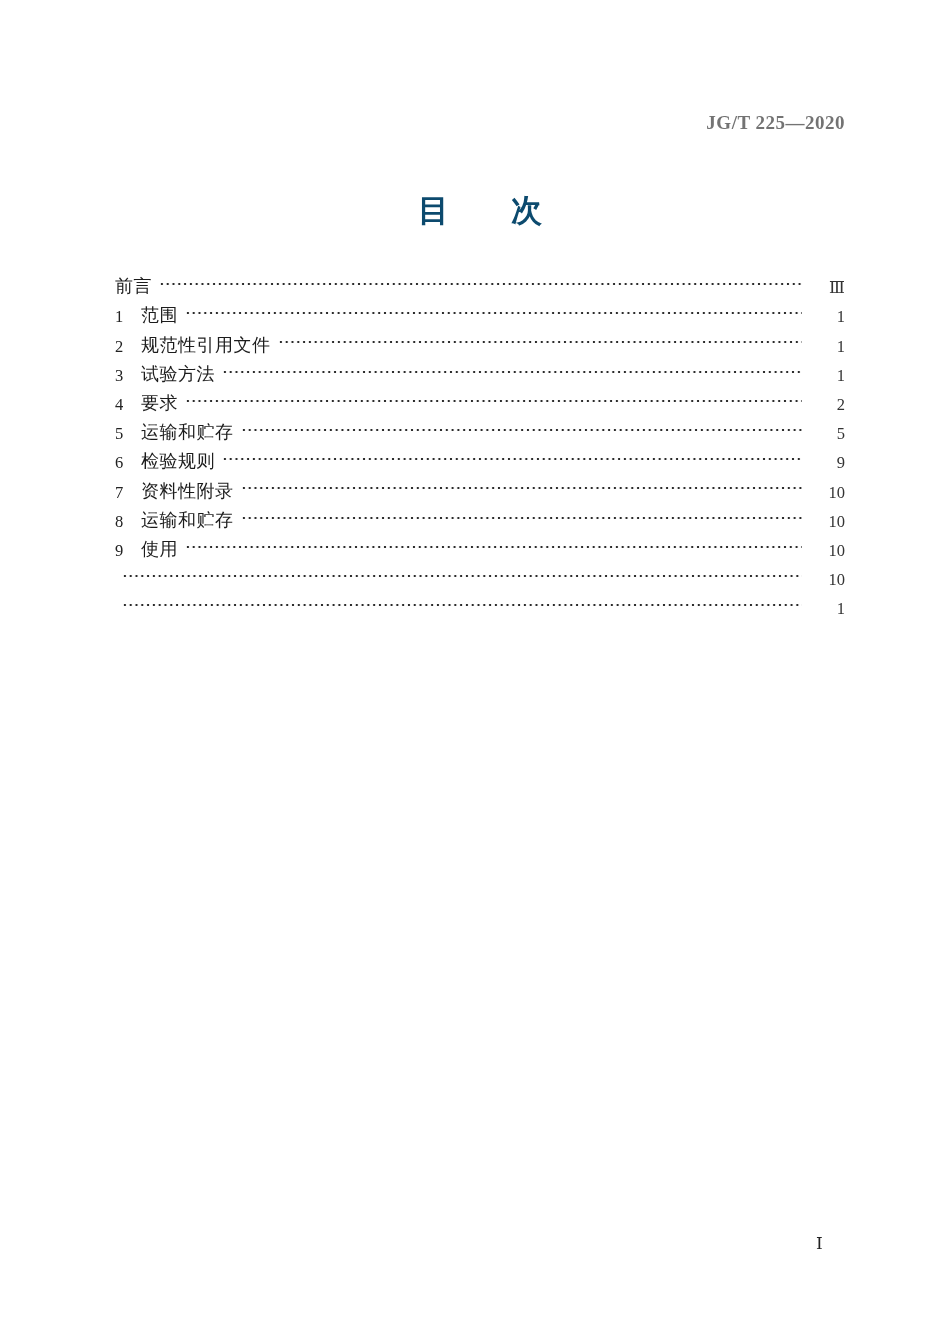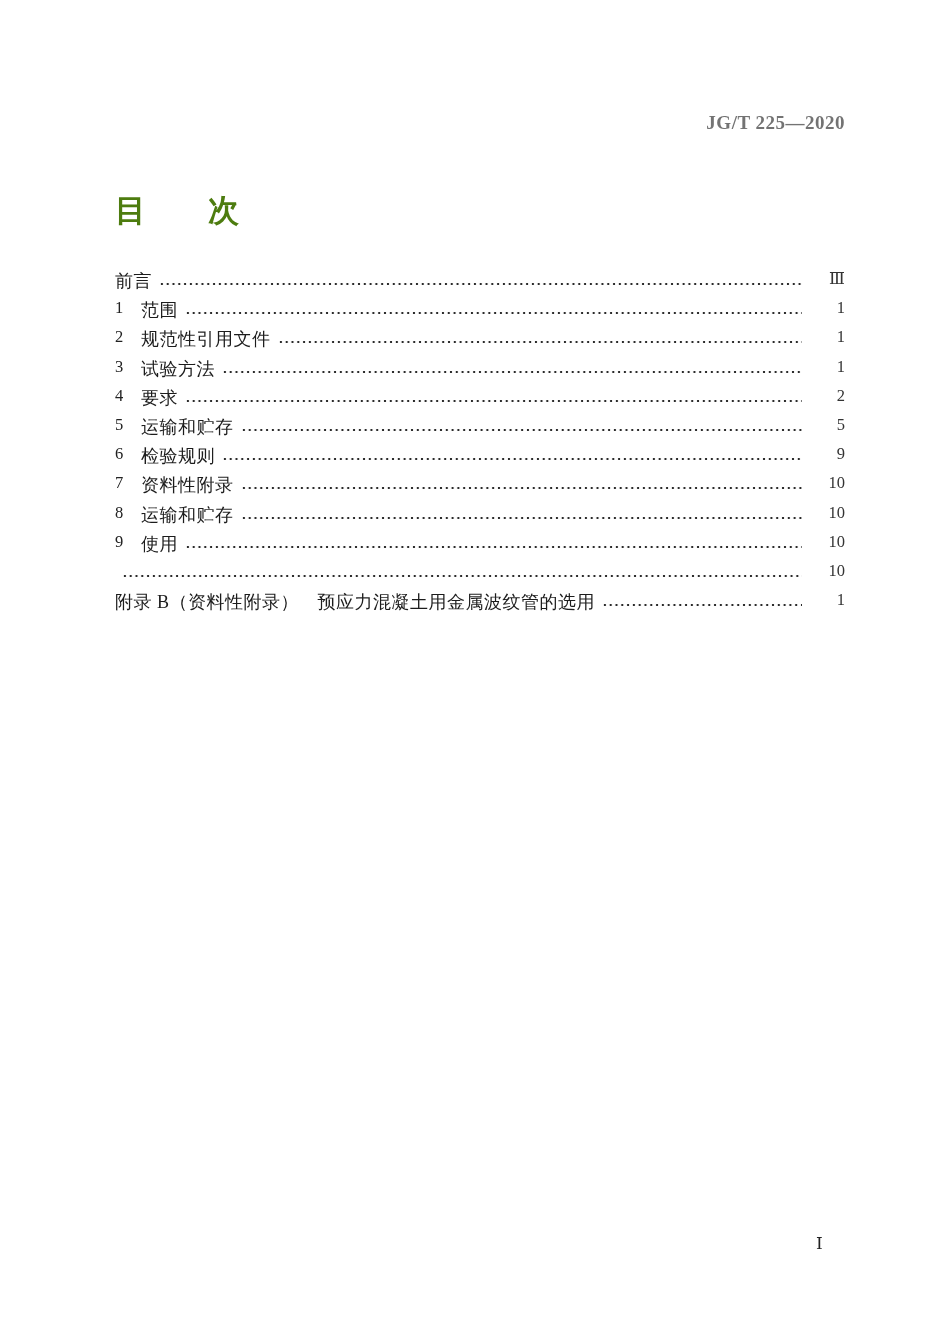--- a/index.html
+++ b/index.html
@@ -24,34 +24,35 @@
     font-size: 19px;
     font-weight: bold;
     letter-spacing: 0.5px;
     color: #737373;
   }
   .page-title {
     position: absolute;
     top: 190px;
     left: 115px;
     right: 105px;
+    text-align: center;
     font-size: 31px;
     font-weight: bold;
-    color: #4d7c0f;
+    color: #0c4a6e;
   }
   .toc {
     position: absolute;
     top: 269px;
     left: 115px;
     right: 105px;
   }
   .toc-row {
     height: 29.2px;
     display: flex;
-    align-items: flex-start;
+    align-items: flex-end;
     font-size: 18px;
     color: #1c1c1c;
   }
   .toc-row .num {
     flex: none;
     width: 26px;
     font-size: 16.5px;
     color: #222222;
   }
   .toc-row .num:empty { display: none; }
@@ -153,19 +154,18 @@
     <span class="leader"></span>
     <span class="pg">10</span>
   </div>
   <div class="toc-row">
 
     <span class="leader"></span>
     <span class="pg">10</span>
   </div>
   <div class="toc-row">
 
-    <span class="label">附录 B（资料性附录）　预应力混凝土用金属波纹管的选用</span>
     <span class="leader"></span>
     <span class="pg">1</span>
   </div>
 </div>
 
 <div class="footer-pg">Ⅰ</div>
 
 </body></html>

